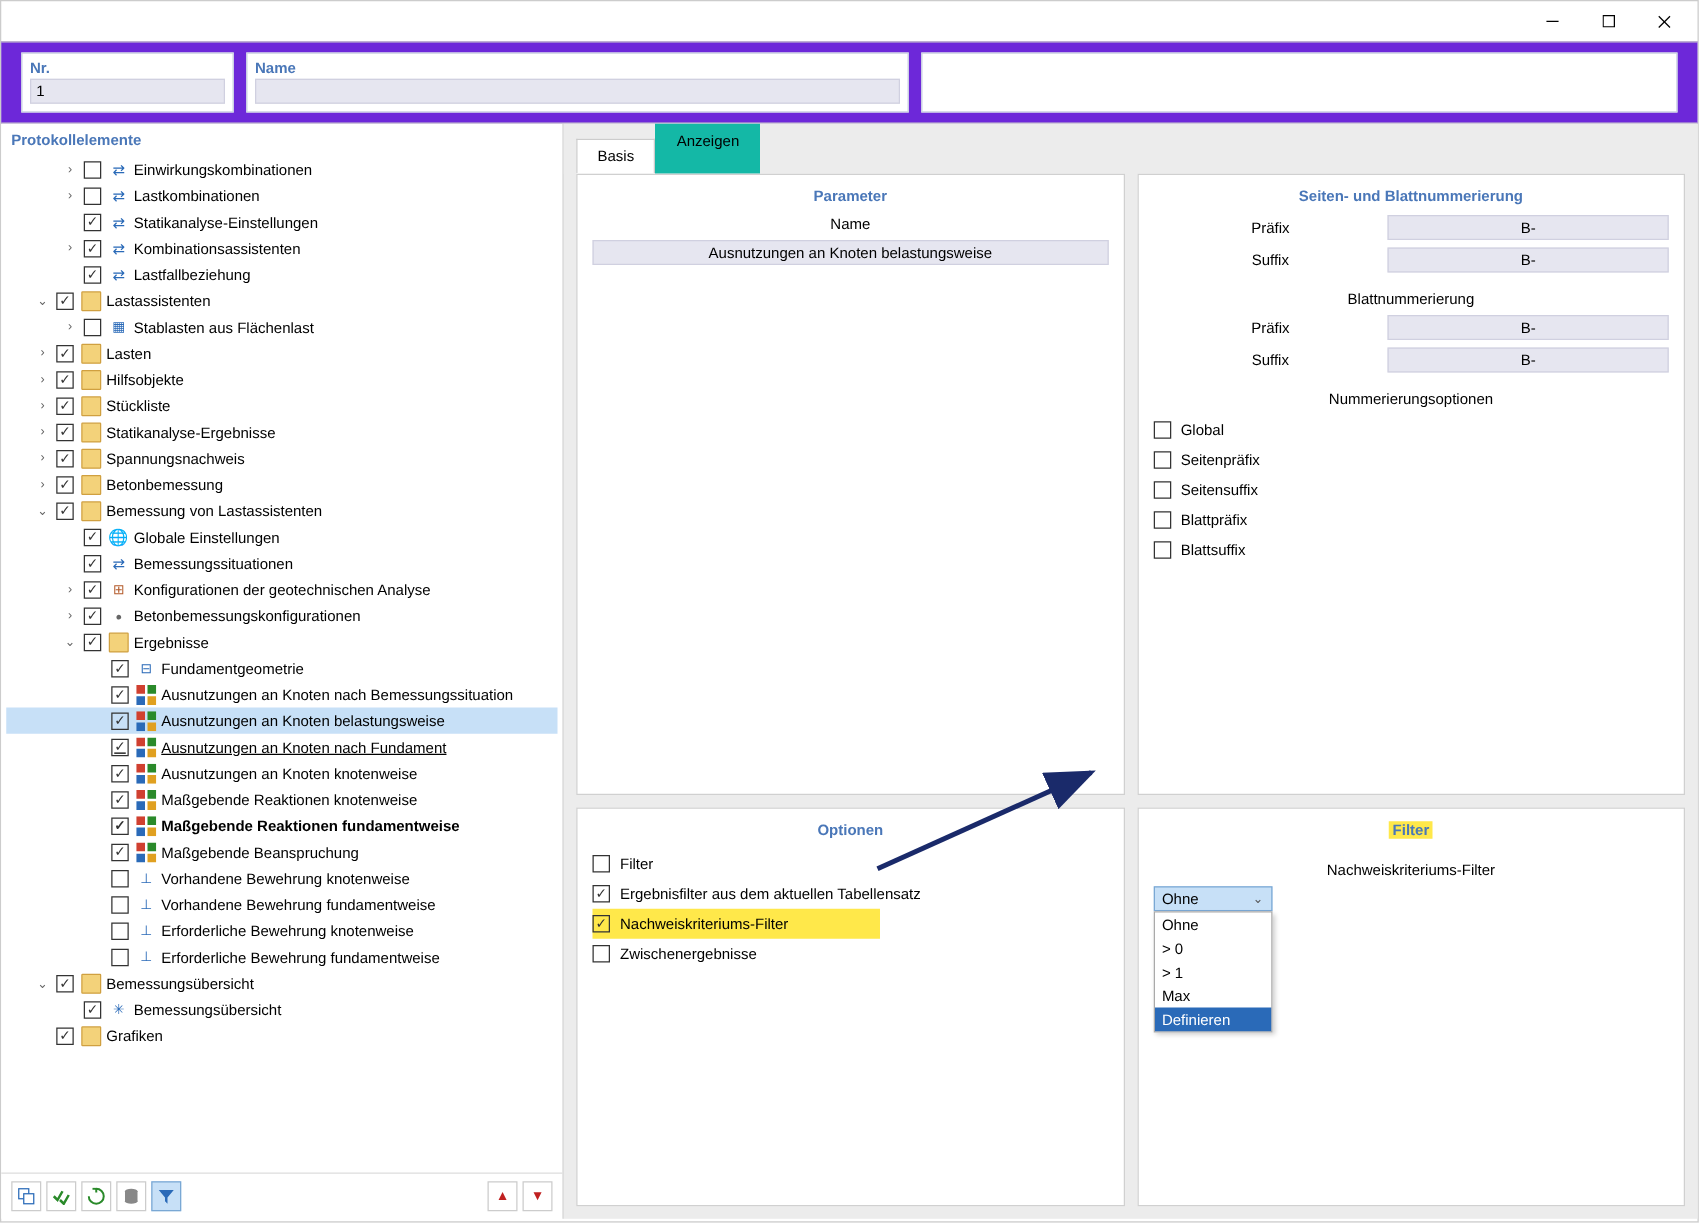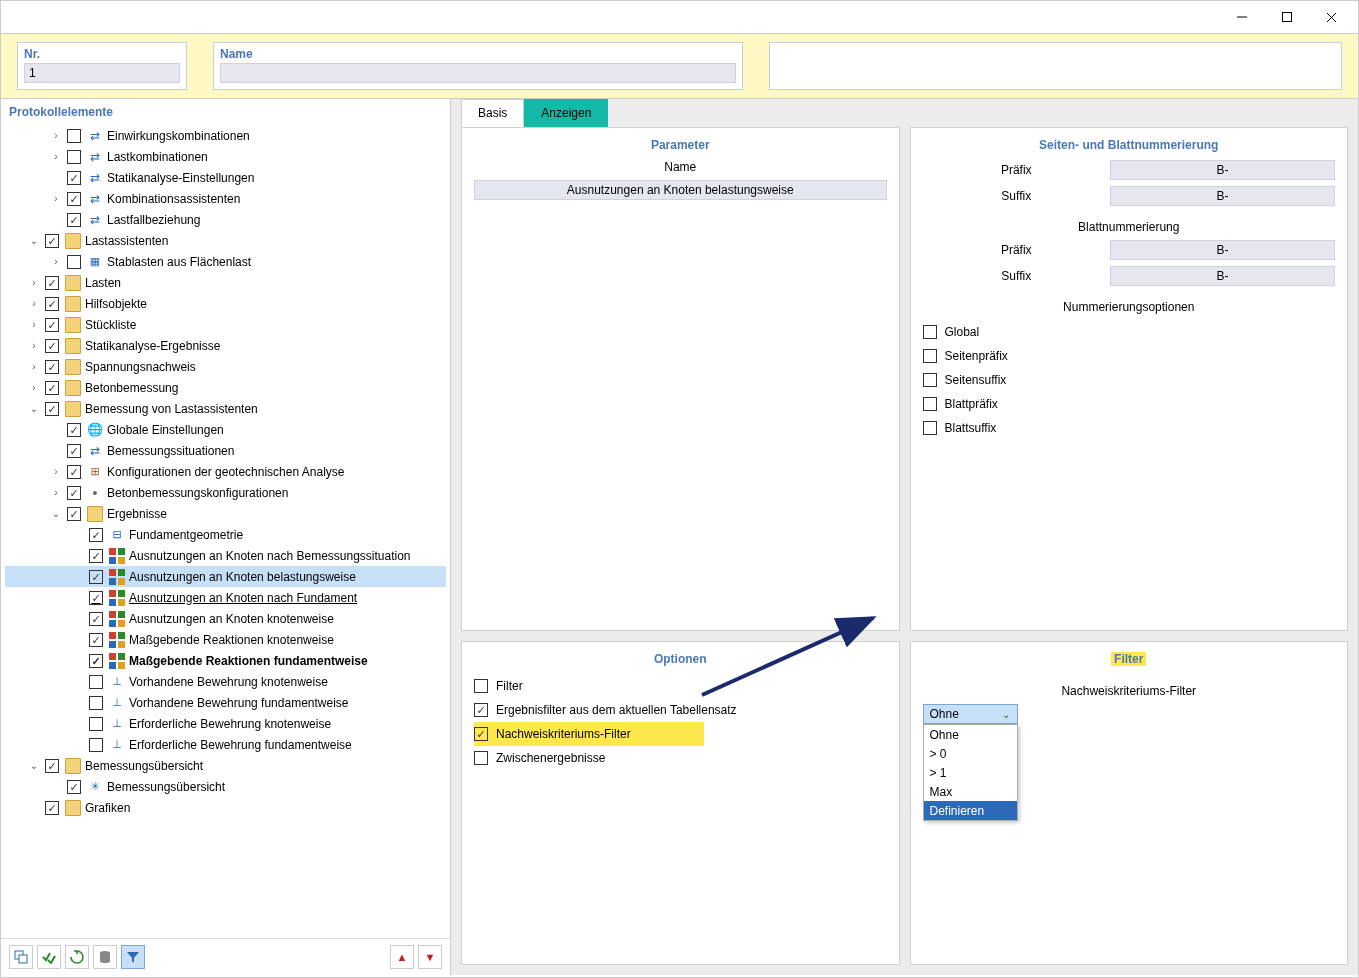--- a/index.html
+++ b/index.html
@@ -4,21 +4,21 @@
 <style>
 * { box-sizing: border-box; margin: 0; padding: 0; }
 body { font-family: 'Segoe UI', Tahoma, sans-serif; font-size: 12px; background: #f0f0f0; color: #000; overflow: hidden; }
 
 .window { width: 1359px; height: 978px; background: #fff; position: relative; border: 1px solid #ccc; }
 
 .titlebar { height: 32px; display: flex; justify-content: flex-end; align-items: center; padding: 0 4px; }
 .titlebar .ctrl { width: 45px; height: 28px; display: flex; align-items: center; justify-content: center; cursor: pointer; }
 .titlebar svg { display:block; }
 
-.header-row { display: flex; gap: 26px; padding: 8px 16px; background: #fef9c3; border-top:1px solid #ccc; border-bottom:1px solid #ccc; }
+.header-row { display: flex; gap: 10px; padding: 8px 16px; background: #6d28d9; border-top:1px solid #ccc; border-bottom:1px solid #ccc; }
 .hdr-group { display: flex; flex-direction: column; background:#fff; border:1px solid #c8d0e0; padding:4px 6px 6px; }
 .hdr-group.nr { width: 170px; }
 .hdr-group.name { width: 530px; }
 .hdr-group.empty { flex: 1; background:#fff; }
 .hdr-group .label { color: #4a77b8; font-weight: bold; margin-bottom:2px; font-size:12px; }
 .hdr-group .value { background: #e6e6f0; border:1px solid #d0d0e0; padding:2px 4px; height:20px; line-height:14px; }
 
 .body { display: flex; height: calc(100% - 100px); }
 
 .left-panel { width: 450px; border-right: 1px solid #ccc; display:flex; flex-direction:column; background:#fff; }
@@ -45,21 +45,21 @@
 .left-footer { display:flex; align-items:center; padding:6px 8px; border-top:1px solid #ddd; gap:4px; }
 .tb-btn { width:24px; height:24px; border:1px solid #ccc; background:#fff; display:flex; align-items:center; justify-content:center; cursor:pointer; }
 .tb-btn.active { background:#c7e0f7; border-color:#7aa8d4; }
 .tb-btn.arrow-red { color:#c02020; font-size:12px; }
 .tb-btn .tri { font-size:11px; }
 .left-footer .spacer { flex:1; }
 
 .right-panel { flex:1; display:flex; flex-direction:column; background:#ececec; }
 .tabs { display:flex; padding: 0 0 0 10px; background:#ececec; }
 .tab { padding:6px 16px; cursor:pointer; background:#14b8a6; border:1px solid transparent; }
-.tab.active { background:#fff; border:1px solid #ccc; border-bottom-color:#fff; }
+.tab.active { background:#fff; border:1px solid #ccc; border-bottom-color:#fff;margin-top:12px; }
 .right-content { flex:1; display:flex; gap:10px; padding:0 10px 10px 10px; }
 .col { flex:1; display:flex; flex-direction:column; gap:10px; }
 .card { background:#fff; border:1px solid #d0d0d0; padding:10px 12px;text-align:center; }
 .card-title { color:#4a77b8; font-weight:bold; margin-bottom:8px; }
 .card-title.hl { background:#ffe84a; padding:0 3px; display:inline-block; }
 
 .field-row { display:flex; align-items:center; margin-bottom:6px; }
 .field-row .lbl { flex:1; }
 .field-row .val { width:225px; background:#e6e6f0; border:1px solid #d0d0e0; padding:2px 6px; height:20px; }
 .subhead { margin:8px 0 6px; }
@@ -311,20 +311,33 @@
                   <rect x="0" y="0" width="7" height="7" fill="#d04030"></rect>
                   <rect x="9" y="0" width="7" height="7" fill="#2a8a2a"></rect>
                   <rect x="0" y="9" width="7" height="7" fill="#2a6ab8"></rect>
                   <rect x="9" y="9" width="7" height="7" fill="#e0a020"></rect>
                 </svg>
               </span>
               <span class="label">Maßgebende Reaktionen fundamentweise</span>
             </div>
             <div class="node" style="padding-left: 66px;">
               <span class="toggle"></span>
+              <span class="cb checked"></span>
+              <span class="icon">
+                <svg class="multi-ico" viewBox="0 0 16 16">
+                  <rect x="0" y="0" width="7" height="7" fill="#d04030"></rect>
+                  <rect x="9" y="0" width="7" height="7" fill="#2a8a2a"></rect>
+                  <rect x="0" y="9" width="7" height="7" fill="#2a6ab8"></rect>
+                  <rect x="9" y="9" width="7" height="7" fill="#e0a020"></rect>
+                </svg>
+              </span>
+              <span class="label">Maßgebende Beanspruchung</span>
+            </div>
+            <div class="node" style="padding-left: 66px;">
+              <span class="toggle"></span>
               <span class="cb"></span>
               <span class="icon struct">⊥</span>
               <span class="label">Vorhandene Bewehrung knotenweise</span>
             </div>
             <div class="node" style="padding-left: 66px;">
               <span class="toggle"></span>
               <span class="cb"></span>
               <span class="icon struct">⊥</span>
               <span class="label">Vorhandene Bewehrung fundamentweise</span>
             </div>

